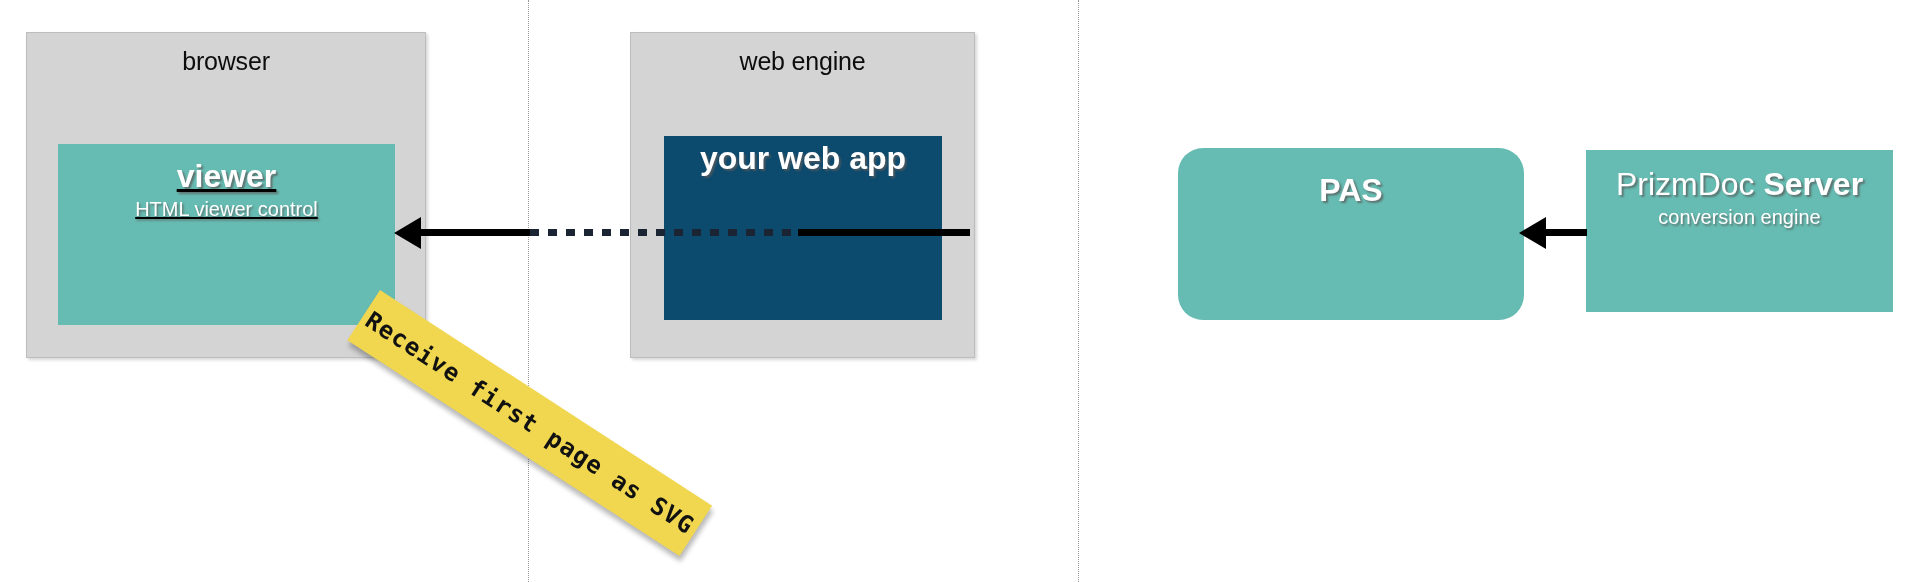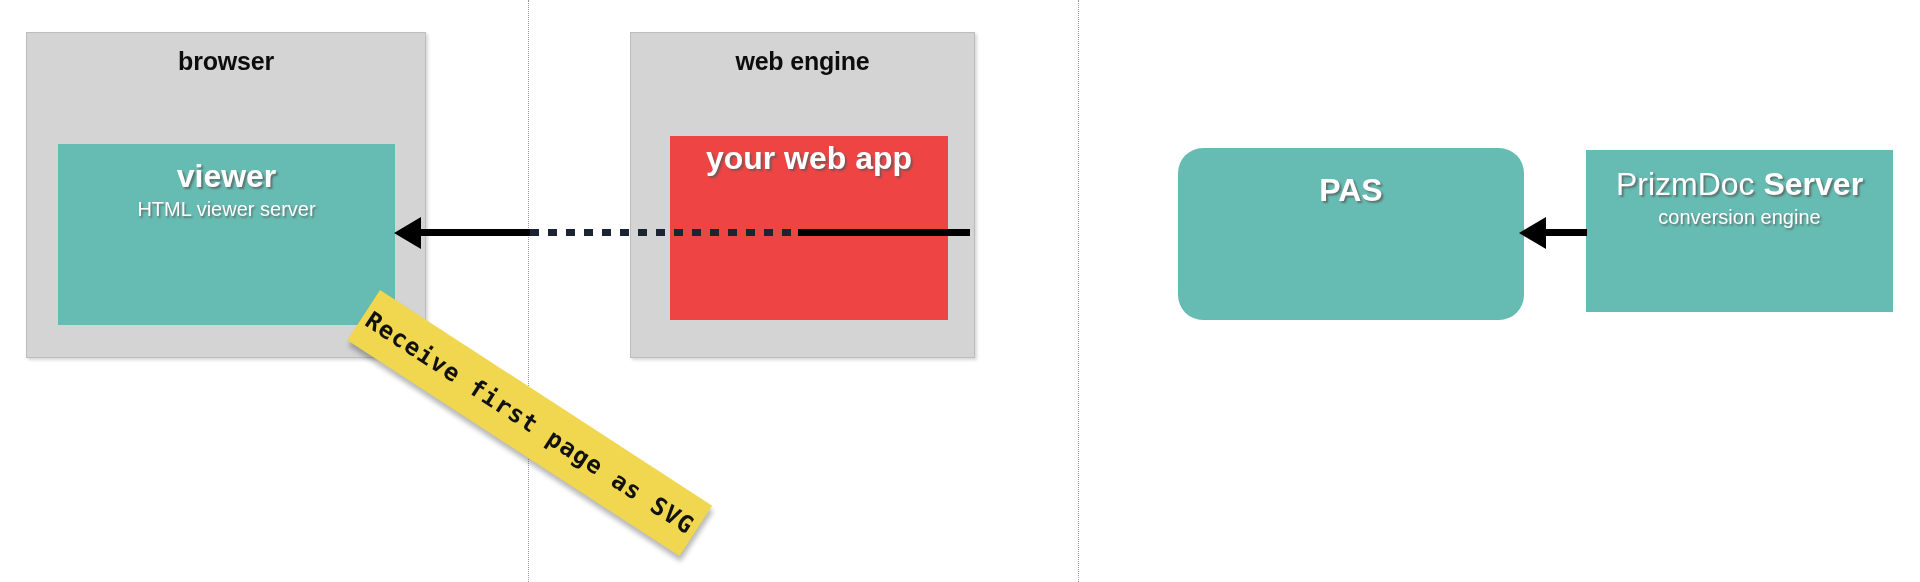--- a/index.html
+++ b/index.html
@@ -38,39 +38,39 @@
     box-sizing: border-box;
     box-shadow: 2px 2px 3px rgba(0,0,0,0.16);
   }
   .container-title {
     position: absolute;
     left: 0;
     right: 0;
     top: 14px;
     text-align: center;
     font-size: 25px;
-    font-weight: bold;
+    font-weight: normal;
     color: #0d0d0d;
     letter-spacing: -0.2px;
   }
 
   #browser-box   { left: 26px;  top: 32px; width: 400px; height: 326px; }
   #webserver-box { left: 630px; top: 32px; width: 345px; height: 326px; }
 
   
   .component-box {
     position: absolute;
     box-sizing: border-box;
     display: flex;
     flex-direction: column;
     align-items: center;
     justify-content: center;
   }
   .teal { background: #66bcb2; }
-  .blue { background: #ef4444; margin-left: 6px; }
+  .blue { background: #0c4a6e; }
 
   .comp-title {
     font-size: 32px;
     font-weight: bold;
     color: #ffffff;
     text-shadow: 2px 2px 2px rgba(90,90,90,0.75);
     line-height: 1.05;
     text-align: center;
     white-space: nowrap;
   }
@@ -85,20 +85,21 @@
     text-shadow: 1.5px 1.5px 2px rgba(90,90,90,0.7);
     text-align: center;
     white-space: nowrap;
   }
 
   
   #viewer-box {
     left: 58px; top: 144px; width: 337px; height: 181px;
     justify-content: flex-start;
     padding-top: 16px;
+    text-decoration: underline;
   }
   #webapp-box {
     left: 664px; top: 136px; width: 278px; height: 184px;
     justify-content: flex-start;
     padding-top: 6px;
   }
   #pas-box {
     left: 1178px; top: 148px; width: 346px; height: 172px;
     justify-content: flex-start;
     padding-top: 26px;
@@ -170,21 +171,21 @@
 
   <div class="guide" id="guide-1"></div>
   <div class="guide" id="guide-2"></div>
 
   <div class="container-box" id="browser-box">
     <div class="container-title">browser</div>
   </div>
 
   <div class="component-box teal" id="viewer-box">
     <div class="comp-title">viewer</div>
-    <div class="comp-sub">HTML viewer server</div>
+    <div class="comp-sub">HTML viewer control</div>
   </div>
 
   <div class="container-box" id="webserver-box">
     <div class="container-title">web engine</div>
   </div>
 
   <div class="component-box blue" id="webapp-box">
     <div class="comp-title">your web app</div>
   </div>
 

